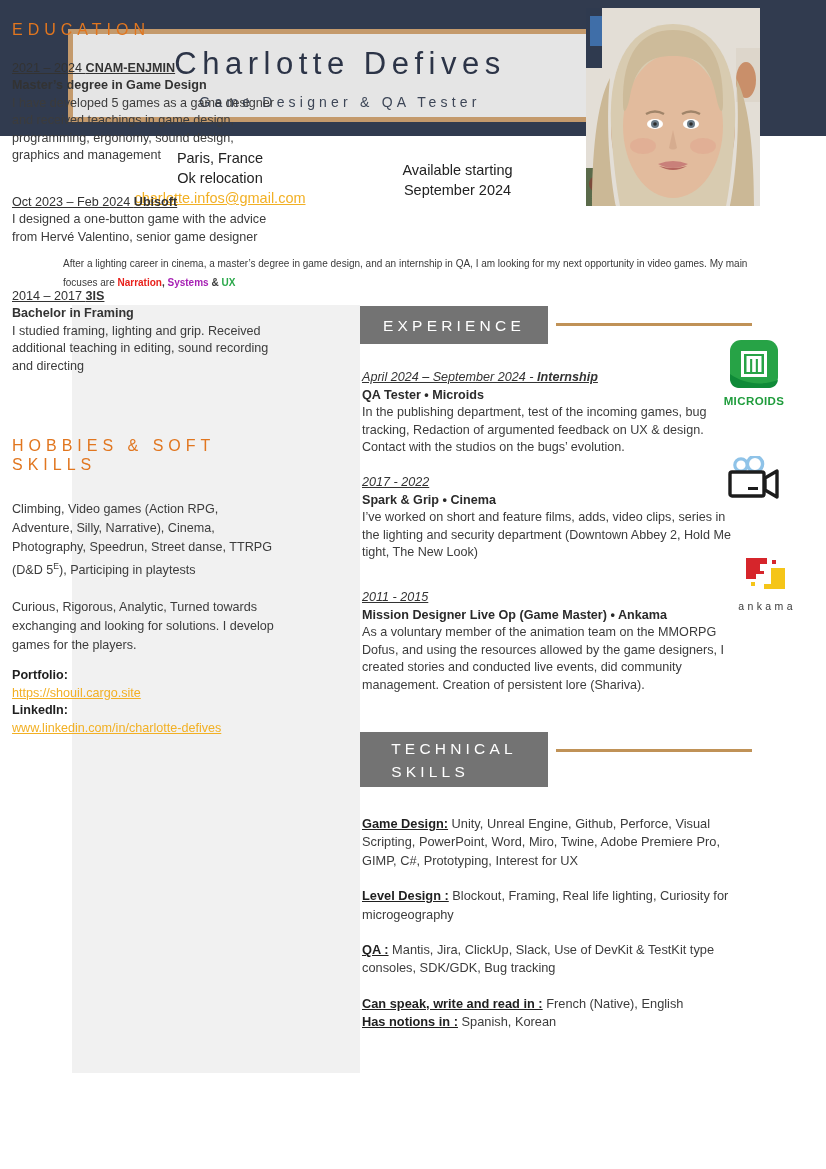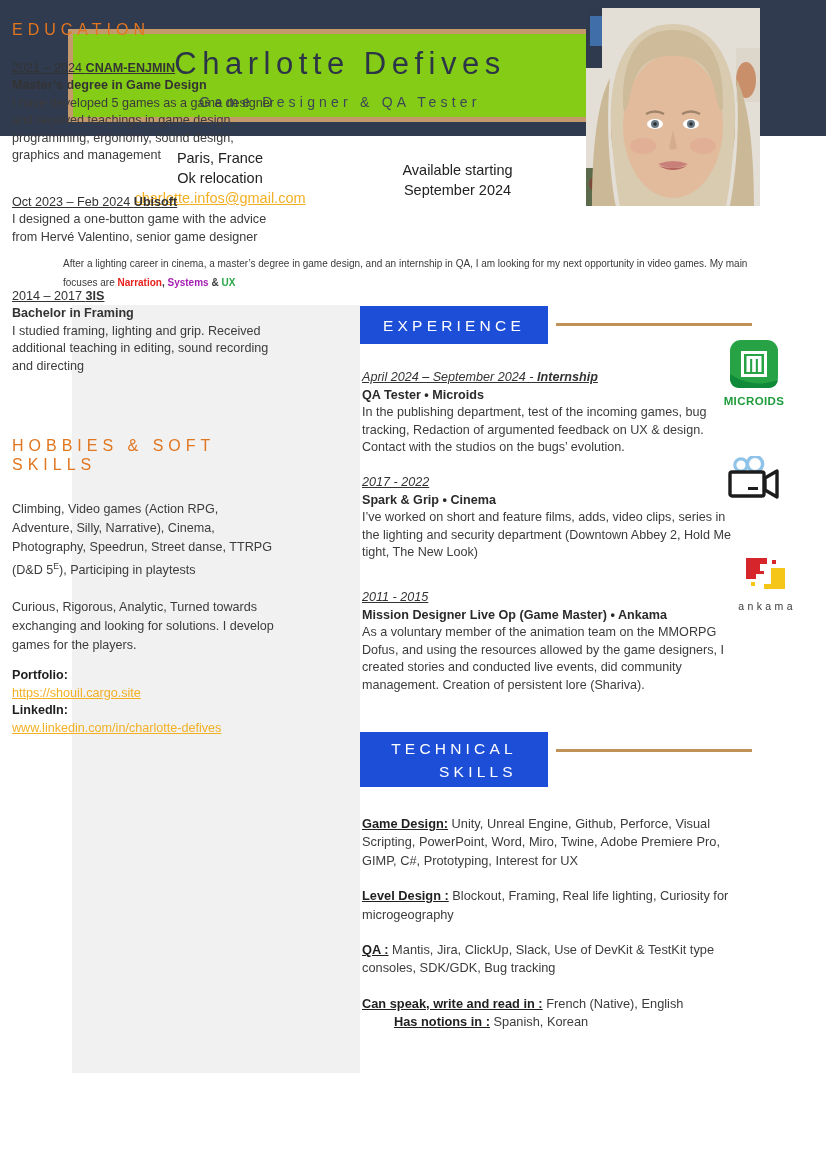--- a/index.html
+++ b/index.html
@@ -24,21 +24,21 @@
     left: 0; top: 0;
     width: 826px;
     height: 136px;
     background: #313b4f;
   }
   .header-plate {
     position: absolute;
     left: 68px; top: 29px;
     width: 544px;
     height: 93px;
-    background: #84cc16;
+    background: #e5e5e5;
     border: 5px solid #c49a6c;
   }
   .name {
     position: absolute;
     left: 0; top: 12px;
     width: 100%;
     text-align: center;
     font-size: 31px;
     letter-spacing: 5.5px;
     color: #2c3447;
@@ -136,26 +136,26 @@
   .edu-desc { color: #3c3c3c; }
 
   .hob-body { position: absolute; left: 12px; top: 500px; width: 268px; font-size: 12.6px; line-height: 19px; color: #3c3c3c; }
   .hob-body p { margin: 0 0 18px 0; }
   .links-block { position: absolute; left: 12px; top: 667px; width: 268px; font-size: 12.6px; line-height: 17.5px; }
   .links-block b { color: #1f1f1f; }
 
   
   .banner {
     position: absolute;
-    background: #1d4ed8;
+    background: #737373;
     color: #ffffff;
     display: flex;
     align-items: center;
     justify-content: center;
-    text-align: right;
+    text-align: left;
     font-size: 15.5px;
     letter-spacing: 4.2px;
     line-height: 23px;
   }
   .banner-exp { left: 360px; top: 306px; width: 188px; height: 38px; }
   .banner-tec { left: 360px; top: 732px; width: 188px; height: 55px; }
   .banner-rule {
     position: absolute;
     height: 3px;
     background: #c09257;
@@ -167,21 +167,21 @@
   .exp-1 { top: 369px; }
   .exp-2 { top: 474px; }
   .exp-3 { top: 589px; }
   .exp-date { font-style: italic; text-decoration: underline; color: #333; }
   .exp-date b { font-weight: bold; font-style: italic; }
   .exp-role { font-weight: bold; color: #2b2b2b; }
   .exp-desc { color: #3c3c3c; }
 
   .tech-block { position: absolute; left: 362px; top: 815px; width: 382px; font-size: 12.8px; line-height: 18.4px; color: #3c3c3c; }
   .tech-block p { margin: 0 0 17px 0; }
-  .tech-block p:last-child { margin-bottom: 0; margin-left: 32px; }
+  .tech-block p:last-child { margin-bottom: 0; }
   .tech-lbl { font-weight: bold; text-decoration: underline; color: #1f1f1f; }
   .tight { margin-bottom: 0 !important; }
 
   
   .logo { position: absolute; }
   .logo-microids { left: 718px; top: 338px; width: 72px; text-align: center; }
   .logo-microids .mword {
     font-size: 11.5px; font-weight: bold; color: #1f9c3c;
     letter-spacing: 0.4px; margin-top: 1px;
   }

